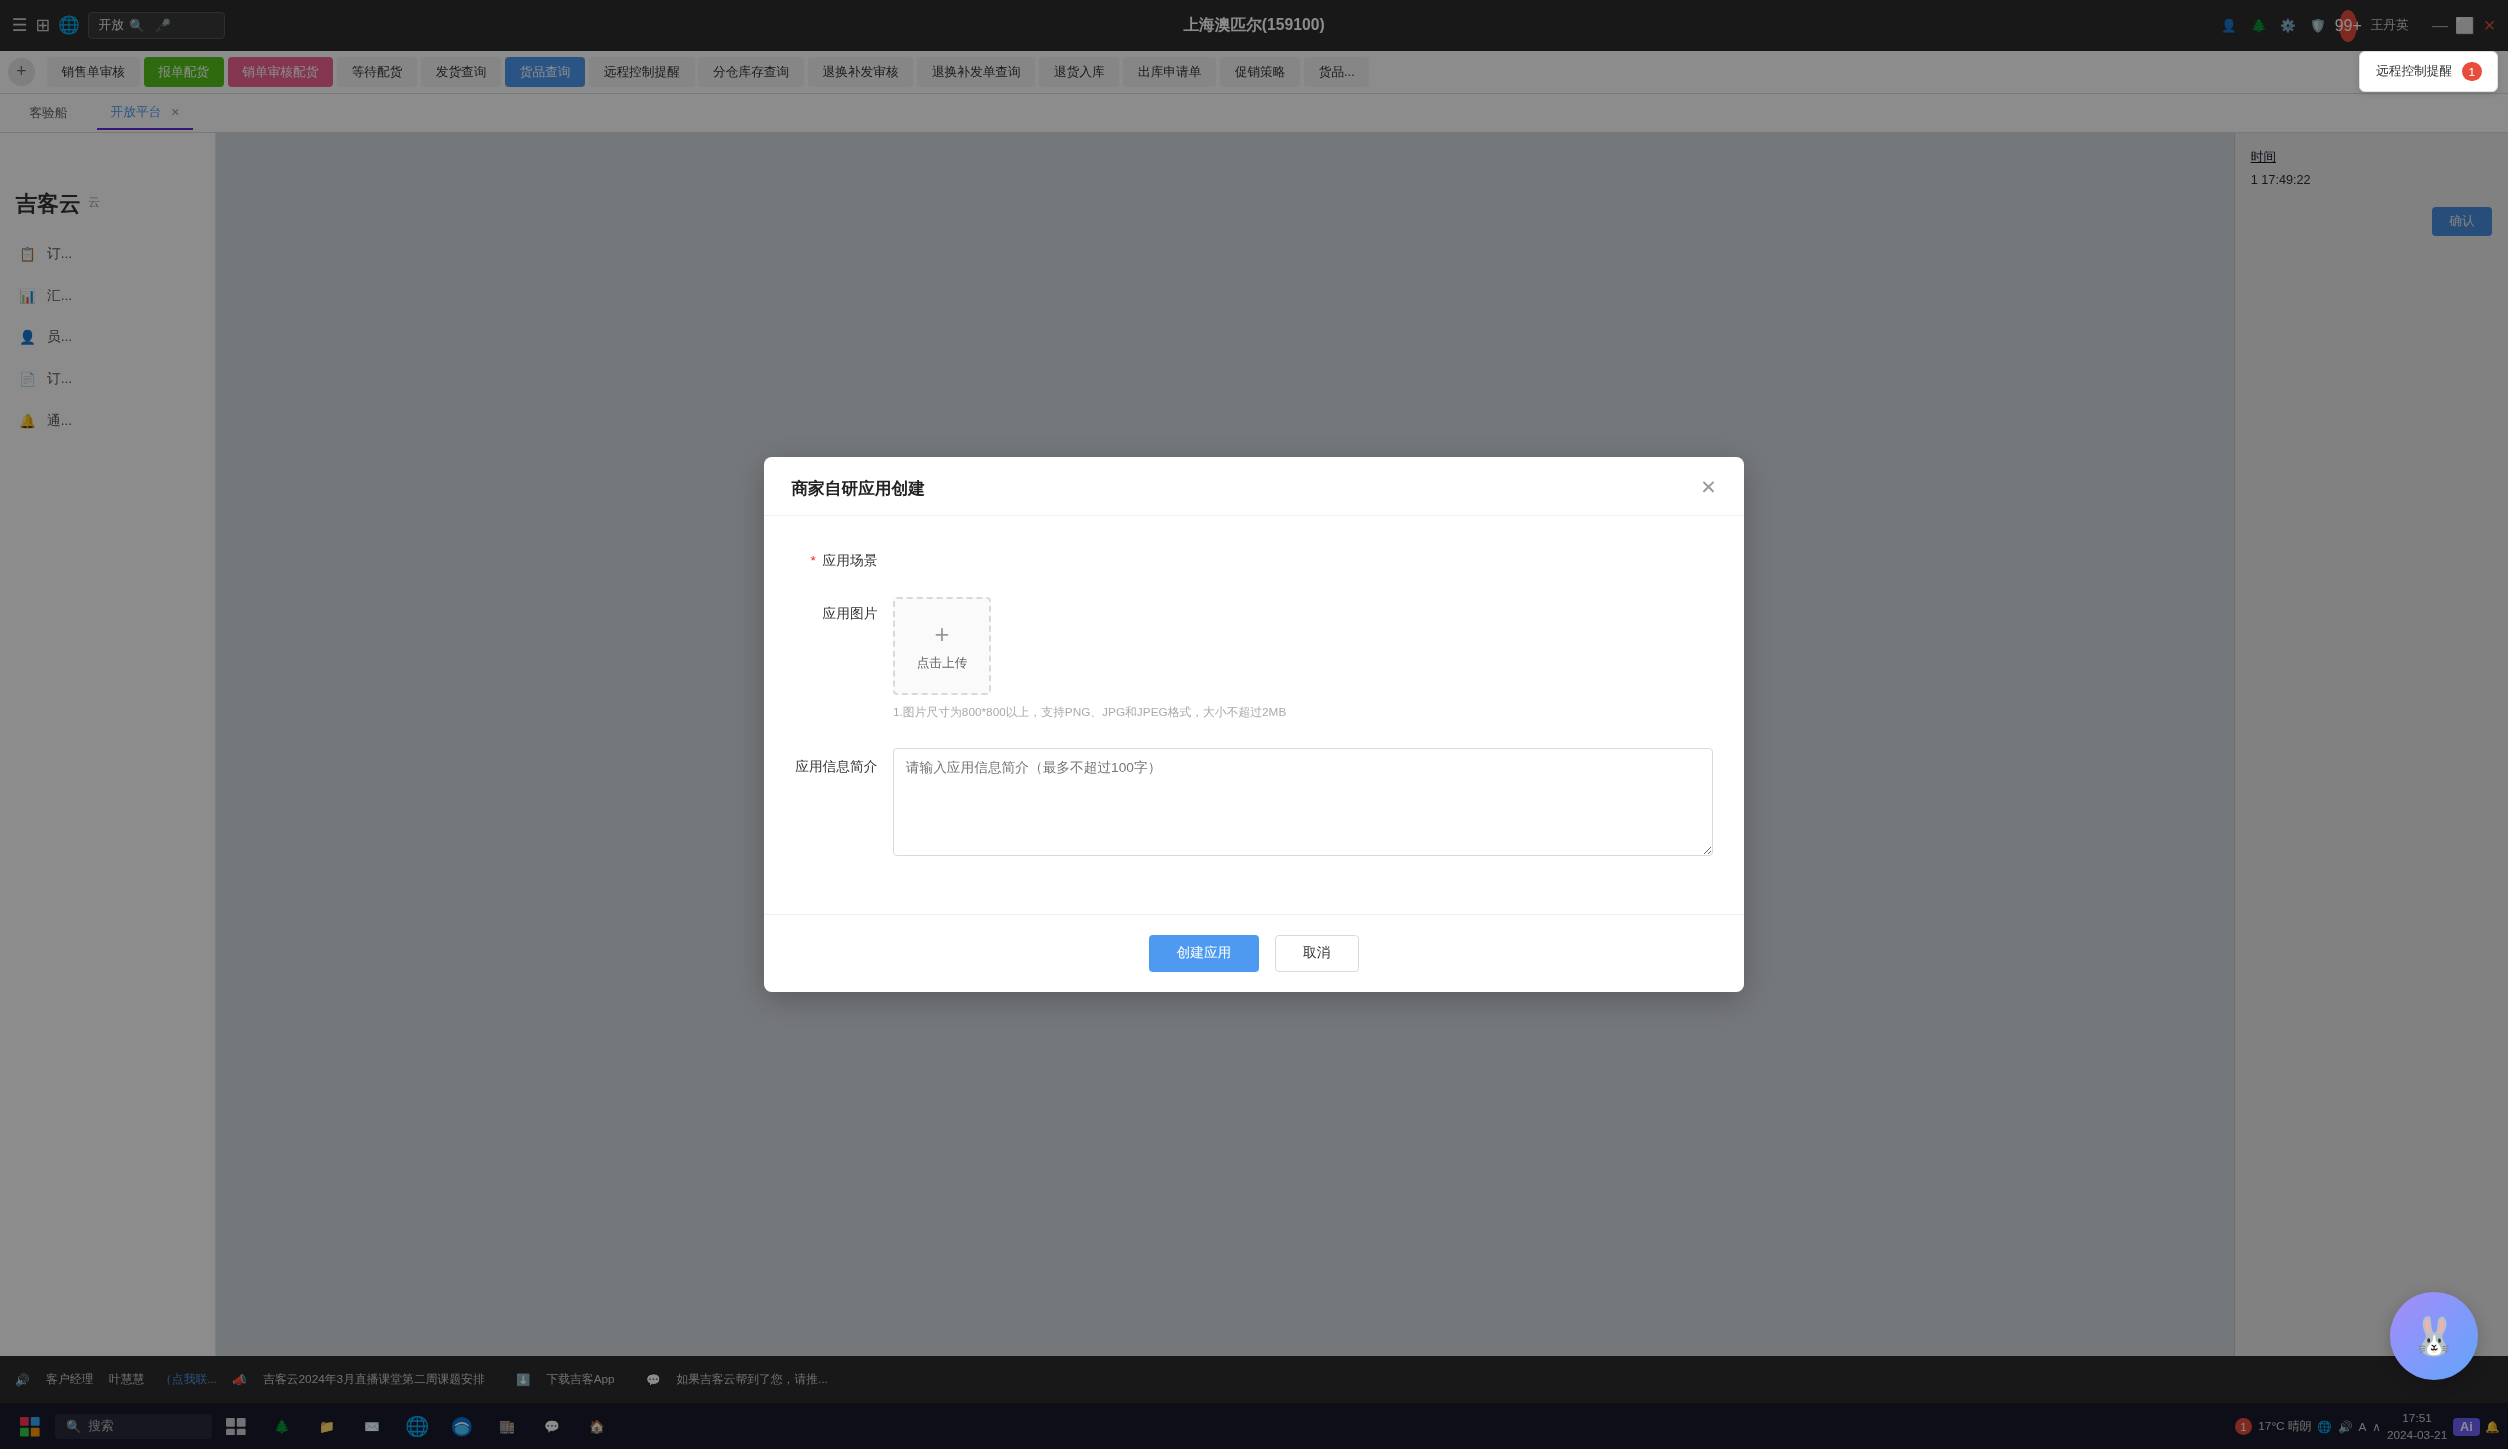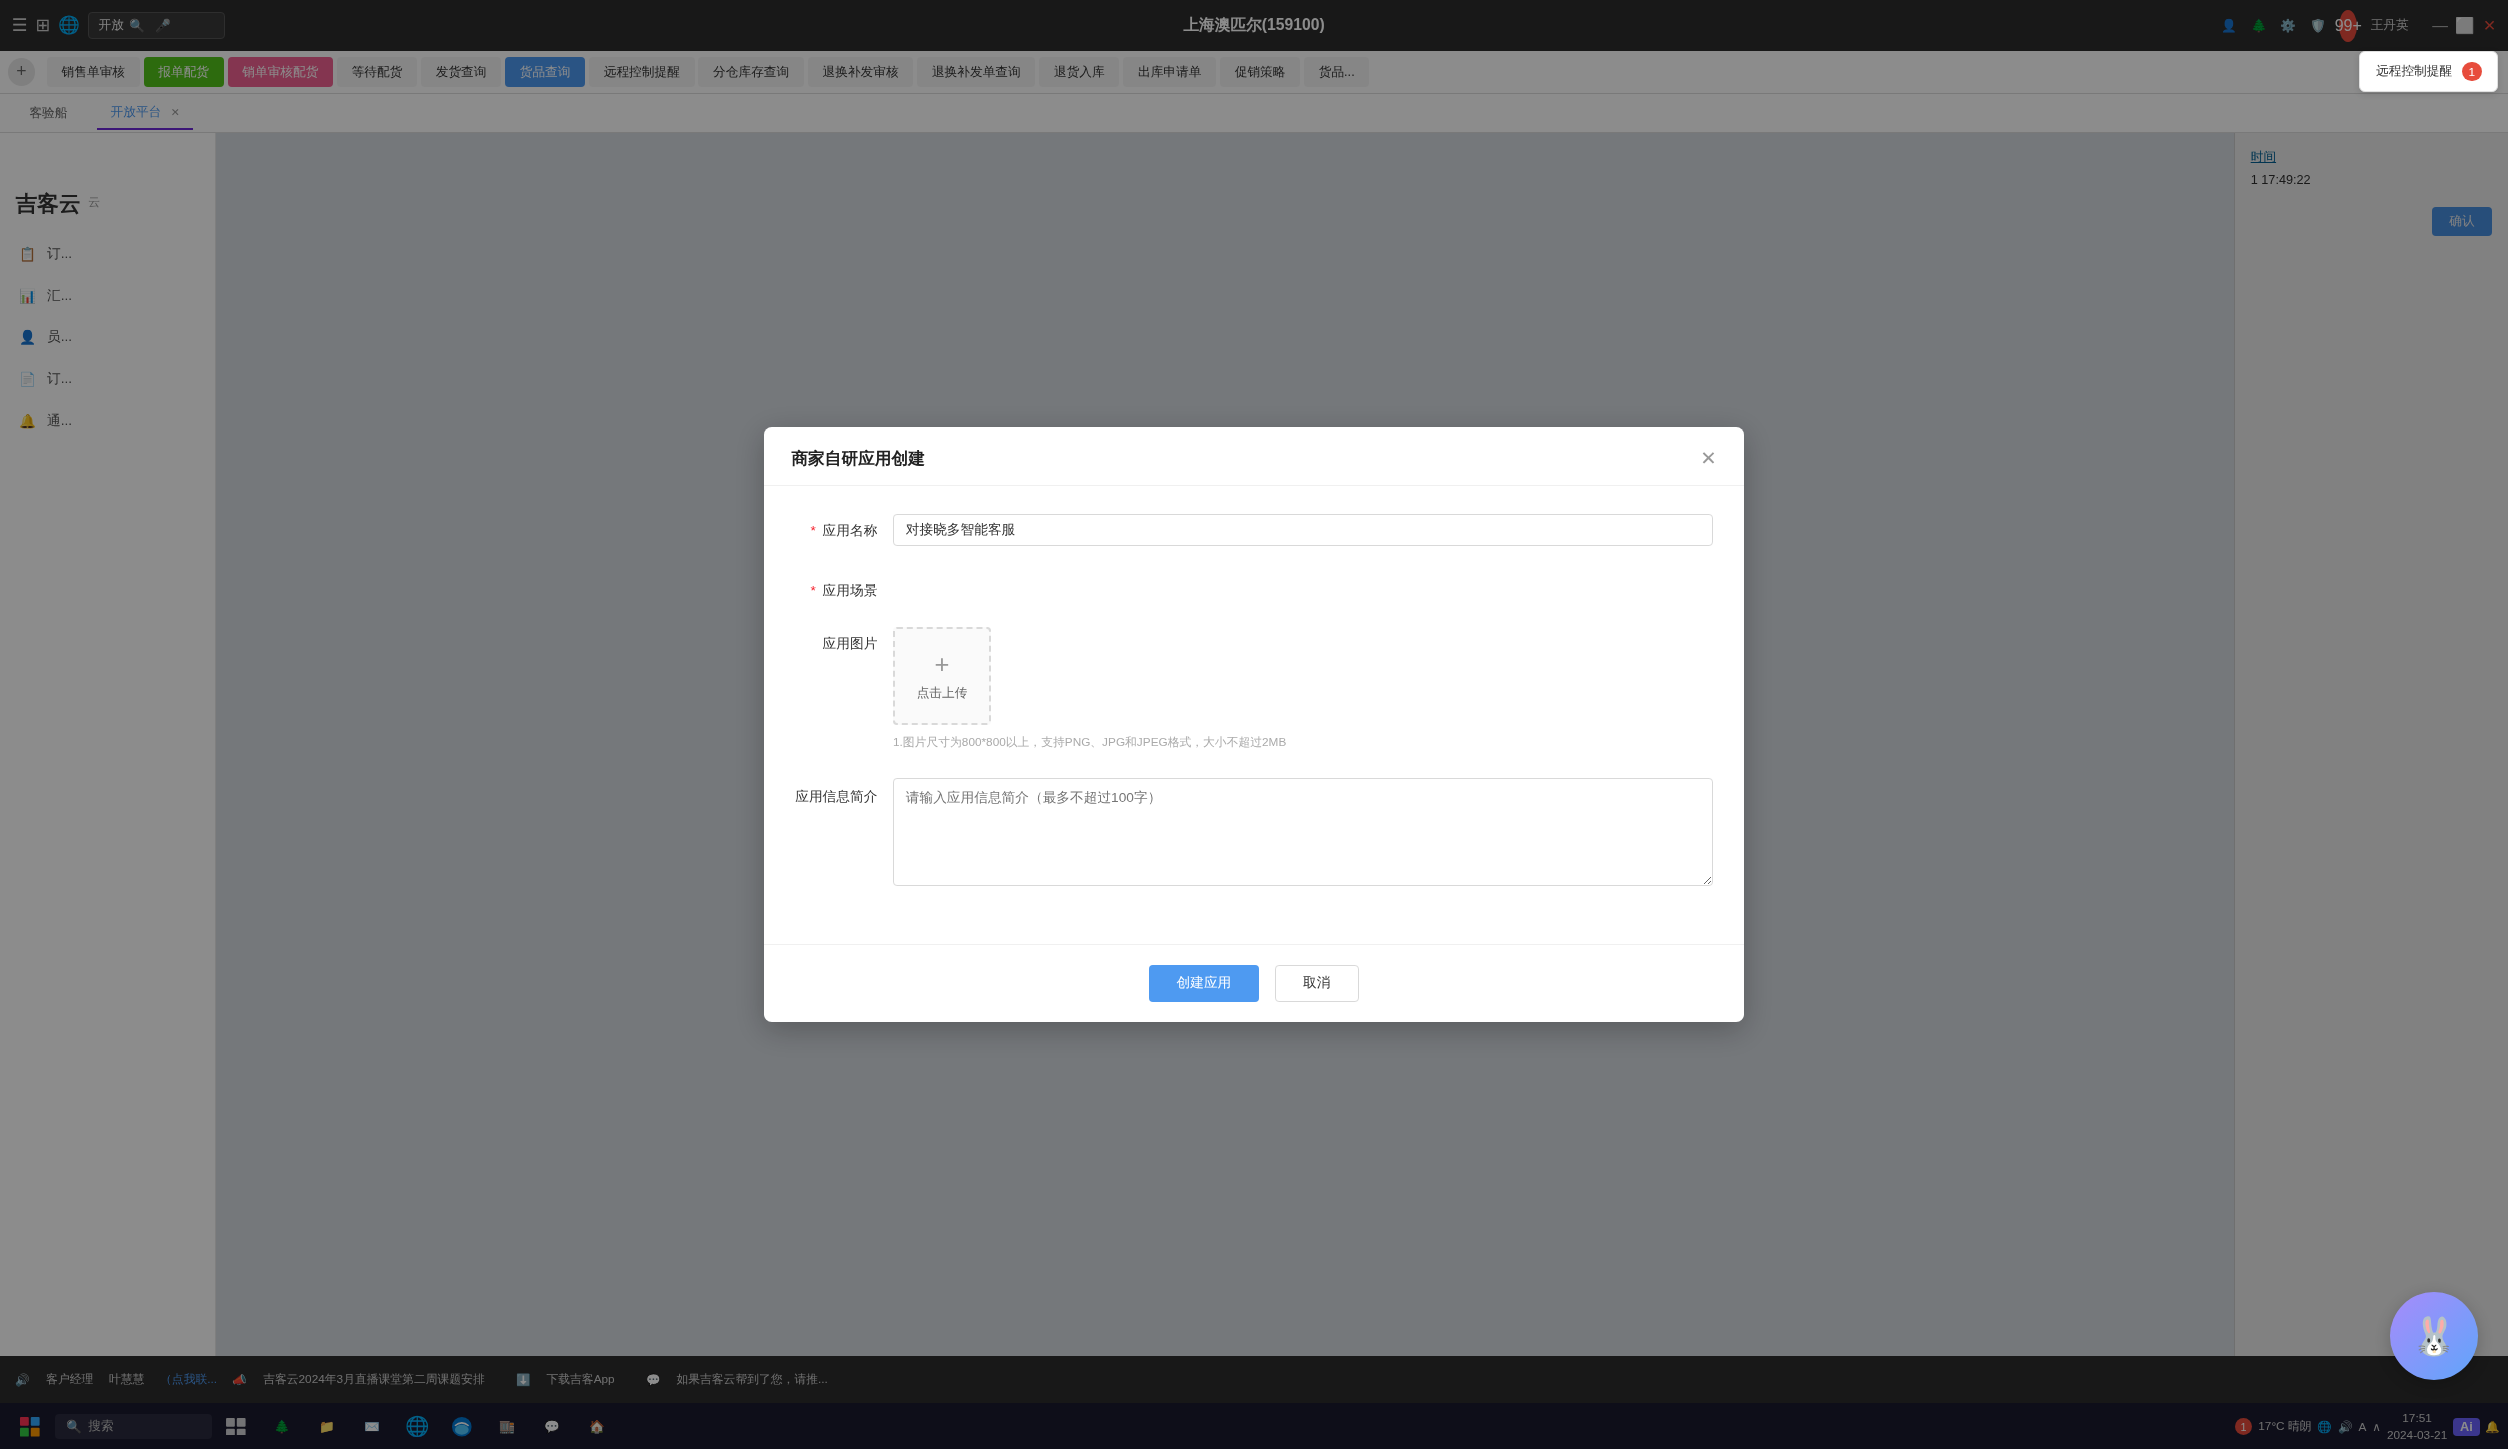--- a/index.html
+++ b/index.html
@@ -211,21 +211,21 @@
     </div>
     <div class="sidebar-item">
       <span class="si-icon">🔔</span>
       <span>通...</span>
     </div>
   </div>
 
   <div class="content-area" style="background:#e8edf3; filter: brightness(0.92);">
 
     <div style="position:absolute;right:0;top:0;width:274px;height:100%;background:#fff;border-left:1px solid #ddd;padding:15.7px;">
-      <div style="color:#0369a1;font-size:12.7px;text-decoration:underline;">时间</div>
+      <div style="color:#0f172a;font-size:12.7px;text-decoration:underline;">时间</div>
       <div style="color:#333;font-size:12.7px;margin-top:7.8px;">1 17:49:22</div>
       <div style="margin-top:19.6px;display:flex;justify-content:flex-end;gap:9.8px;">
         <button class="btn-primary" style="font-size:12.7px;padding:5.9px 17.6px;">确认</button>
       </div>
     </div>
   </div>
 </div>
 
 <div class="remote-notify">
   <span>远程控制提醒</span>
@@ -235,29 +235,20 @@
 <div class="overlay">
   <div class="dialog">
 
     <div class="dialog-header">
       <span class="dialog-title">商家自研应用创建</span>
       <span class="dialog-close">✕</span>
     </div>
 
     <div class="dialog-body">
 
-      <div class="form-row">
-        <div class="form-label">
-          <span class="req">*</span>
-          <span>应用名称</span>
-        </div>
-        <div class="form-control">
-          <input class="form-input" type="text" value="对接晓多智能客服" style="">
-        </div>
-      </div>
 
       <div class="form-row">
         <div class="form-label">
           <span class="req">*</span>
           <span>应用场景</span>
         </div>
       </div>
 
       <div class="form-row">
         <div class="form-label">

